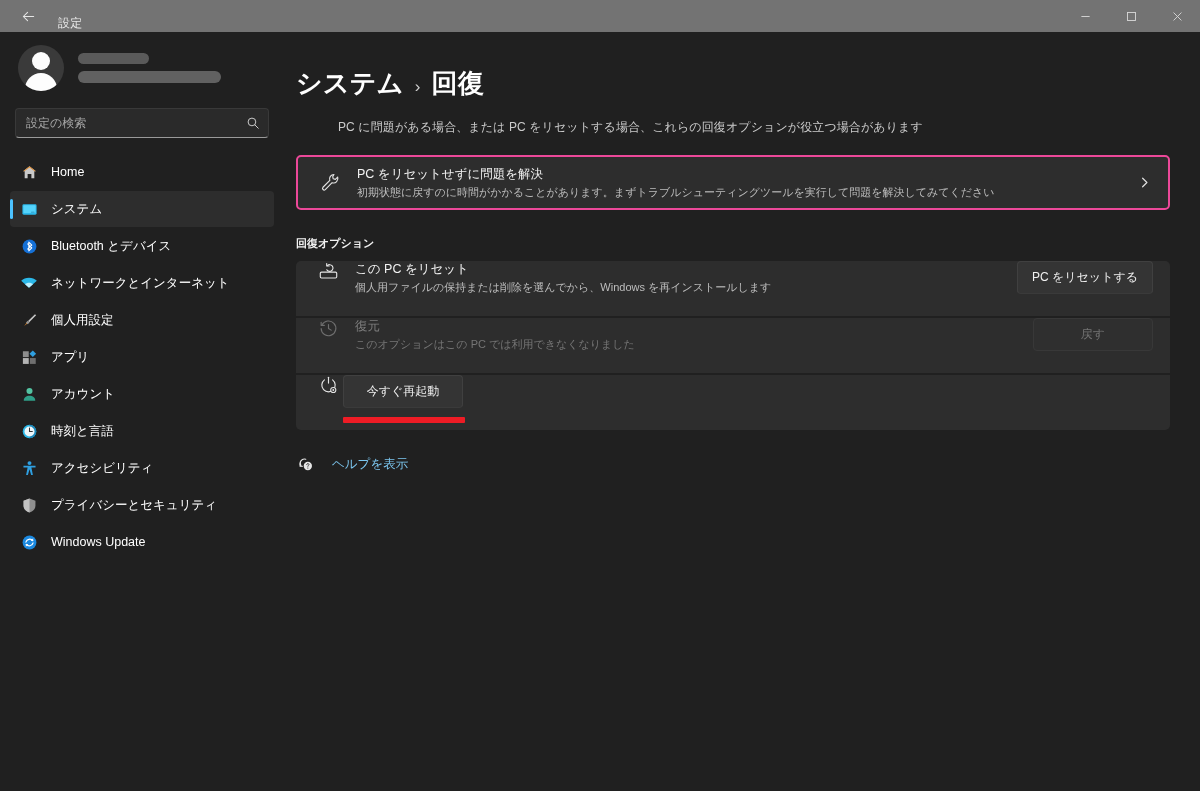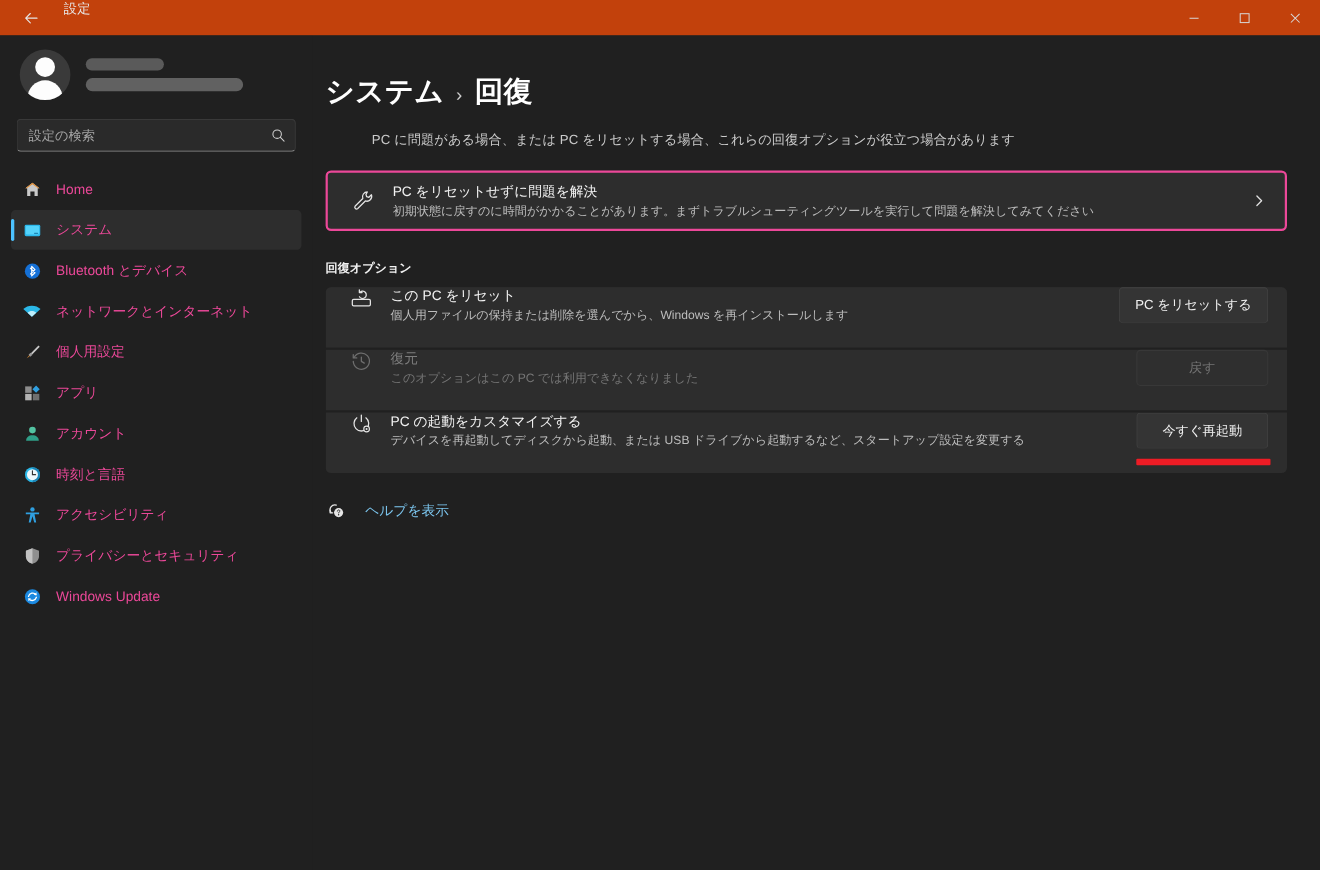--- a/index.html
+++ b/index.html
@@ -12,22 +12,22 @@
   .window {
     position:relative;
     width:1200px; height:791px;
     background:#202020;
     display:flex; flex-direction:column;
   }
 
   
   .titlebar {
     height:32px; flex:0 0 32px;
-    display:flex; align-items:flex-start;
-    background:#c2410c;
+    display:flex; align-items:flex-end;
+    background:#737373;
     position:relative; z-index:5;
   }
   .back-btn {
     width:36px; height:32px;
     display:flex; align-items:center; justify-content:center;
     color:#e6e6e6; margin-left:10px;
     border-radius:4px;
   }
   .back-btn svg { display:block; }
   .app-title {
@@ -98,21 +98,21 @@
     color:#d0d0d0;
   }
 
   .nav { display:flex; flex-direction:column; gap:1px; }
   .nav-item {
     position:relative;
     height:36px;
     display:flex; align-items:center;
     gap:13px; padding:0 10px;
     border-radius:4px;
-    color:#ec4899; font-size:12.5px;
+    color:#ffffff; font-size:12.5px;
     cursor:default;
   }
   .nav-item.selected { background:#2d2d2d; }
   .nav-item.selected::before {
     content:""; position:absolute; left:0; top:8px;
     width:3px; height:20px; border-radius:2px;
     background:#4cc2ff;
   }
   .nav-icon {
     width:18px; height:18px; flex:0 0 18px;
@@ -461,24 +461,20 @@
 
         <div class="row">
           <span class="card-icon">
             <svg width="21" height="21" viewBox="0 0 22 22" fill="none">
               <path d="M15.3 5.1a7 7 0 1 1-8.6 0" stroke="currentColor" stroke-width="1.2" stroke-linecap="round"></path>
               <path d="M11 2.4v6.1" stroke="currentColor" stroke-width="1.2" stroke-linecap="round"></path>
               <circle cx="16" cy="15.7" r="2.7" fill="#2d2d2d" stroke="currentColor" stroke-width="1.1"></circle>
               <circle cx="16" cy="15.7" r="1" fill="currentColor"></circle>
             </svg>
           </span>
-          <div class="card-text">
-            <div class="card-title">PC の起動をカスタマイズする</div>
-            <div class="card-desc">デバイスを再起動してディスクから起動、または USB ドライブから起動するなど、スタートアップ設定を変更する</div>
-          </div>
           <div class="btn-wrap">
             <button class="row-btn">今すぐ再起動</button>
             <span class="redline"></span>
           </div>
         </div>
 
       </div>
 
       <div class="helprow">
         <span class="help-icon">

